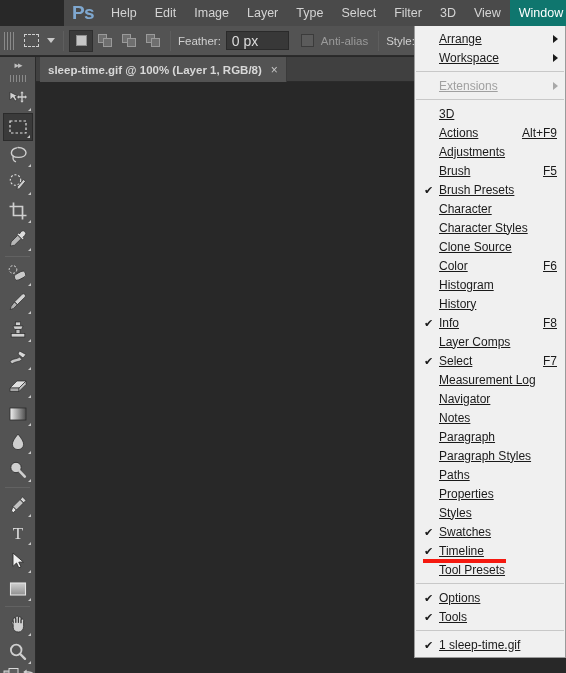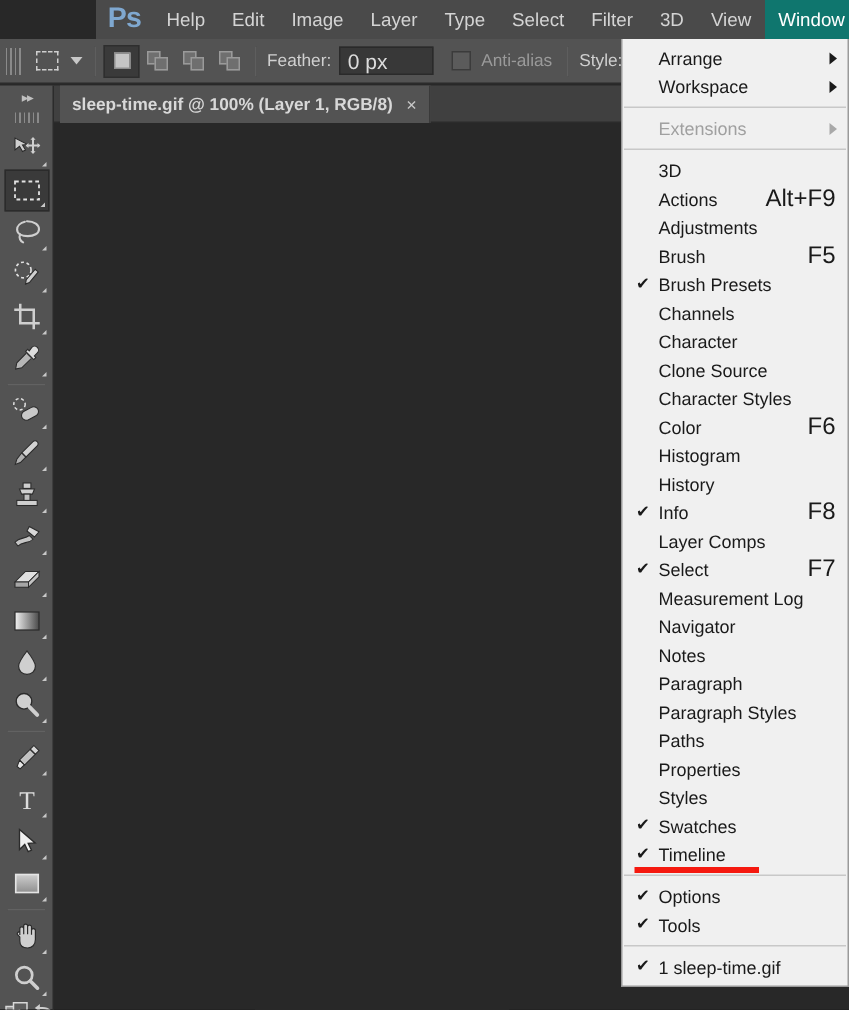--- a/index.html
+++ b/index.html
@@ -226,30 +226,31 @@
   }
   .mi {
     position: relative;
     height: 19px;
     display: flex; align-items: center;
     padding-left: 24px; padding-right: 8px;
     font-size: 12px;
     color: #1a1a1a;
     white-space: nowrap;
     cursor: default;
+    text-decoration: underline;
   }
   .mi.disabled { color: #a0a0a0; }
   .mi .check {
     position: absolute; left: 9px; top: 50%;
     transform: translateY(-50%);
     font-size: 11px; color: #1a1a1a; line-height: 1;
   }
   .mi .accel {
     margin-left: auto;
-    font-size: 16px; color: #1a1a1a;
+    font-size: 12px; color: #1a1a1a;
     padding-left: 14px;
   }
   .mi .submenu-arrow {
     position: absolute; right: 7px; top: 50%;
     transform: translateY(-50%);
     width: 0; height: 0;
     border-top: 4px solid transparent;
     border-bottom: 4px solid transparent;
     border-left: 5px solid #1a1a1a;
   }
@@ -553,30 +554,27 @@
       </div>
       <div class="mi">
         <span>Brush</span>
         <span class="accel">F5</span>
       </div>
       <div class="mi">
         <span class="check">✔</span>
         <span>Brush Presets</span>
       </div>
       <div class="mi">
-        <span>Channels</span>
-      </div>
-      <div class="mi">
         <span>Character</span>
       </div>
       <div class="mi">
+        <span>Character Styles</span>
+      </div>
+      <div class="mi">
         <span>Clone Source</span>
-      </div>
-      <div class="mi">
-        <span>Character Styles</span>
       </div>
       <div class="mi">
         <span>Color</span>
         <span class="accel">F6</span>
       </div>
       <div class="mi">
         <span>Histogram</span>
       </div>
       <div class="mi">
         <span>History</span>
@@ -620,20 +618,23 @@
       </div>
       <div class="mi">
         <span class="check">✔</span>
         <span>Swatches</span>
       </div>
       <div class="mi">
         <span class="check">✔</span>
         <span>Timeline</span>
         <span class="redline" style="background: rgb(245, 25, 15);"></span>
       </div>
+      <div class="mi">
+        <span>Tool Presets</span>
+      </div>
       <div class="msep"></div>
       <div class="mi">
         <span class="check">✔</span>
         <span>Options</span>
       </div>
       <div class="mi">
         <span class="check">✔</span>
         <span>Tools</span>
       </div>
       <div class="msep"></div>

